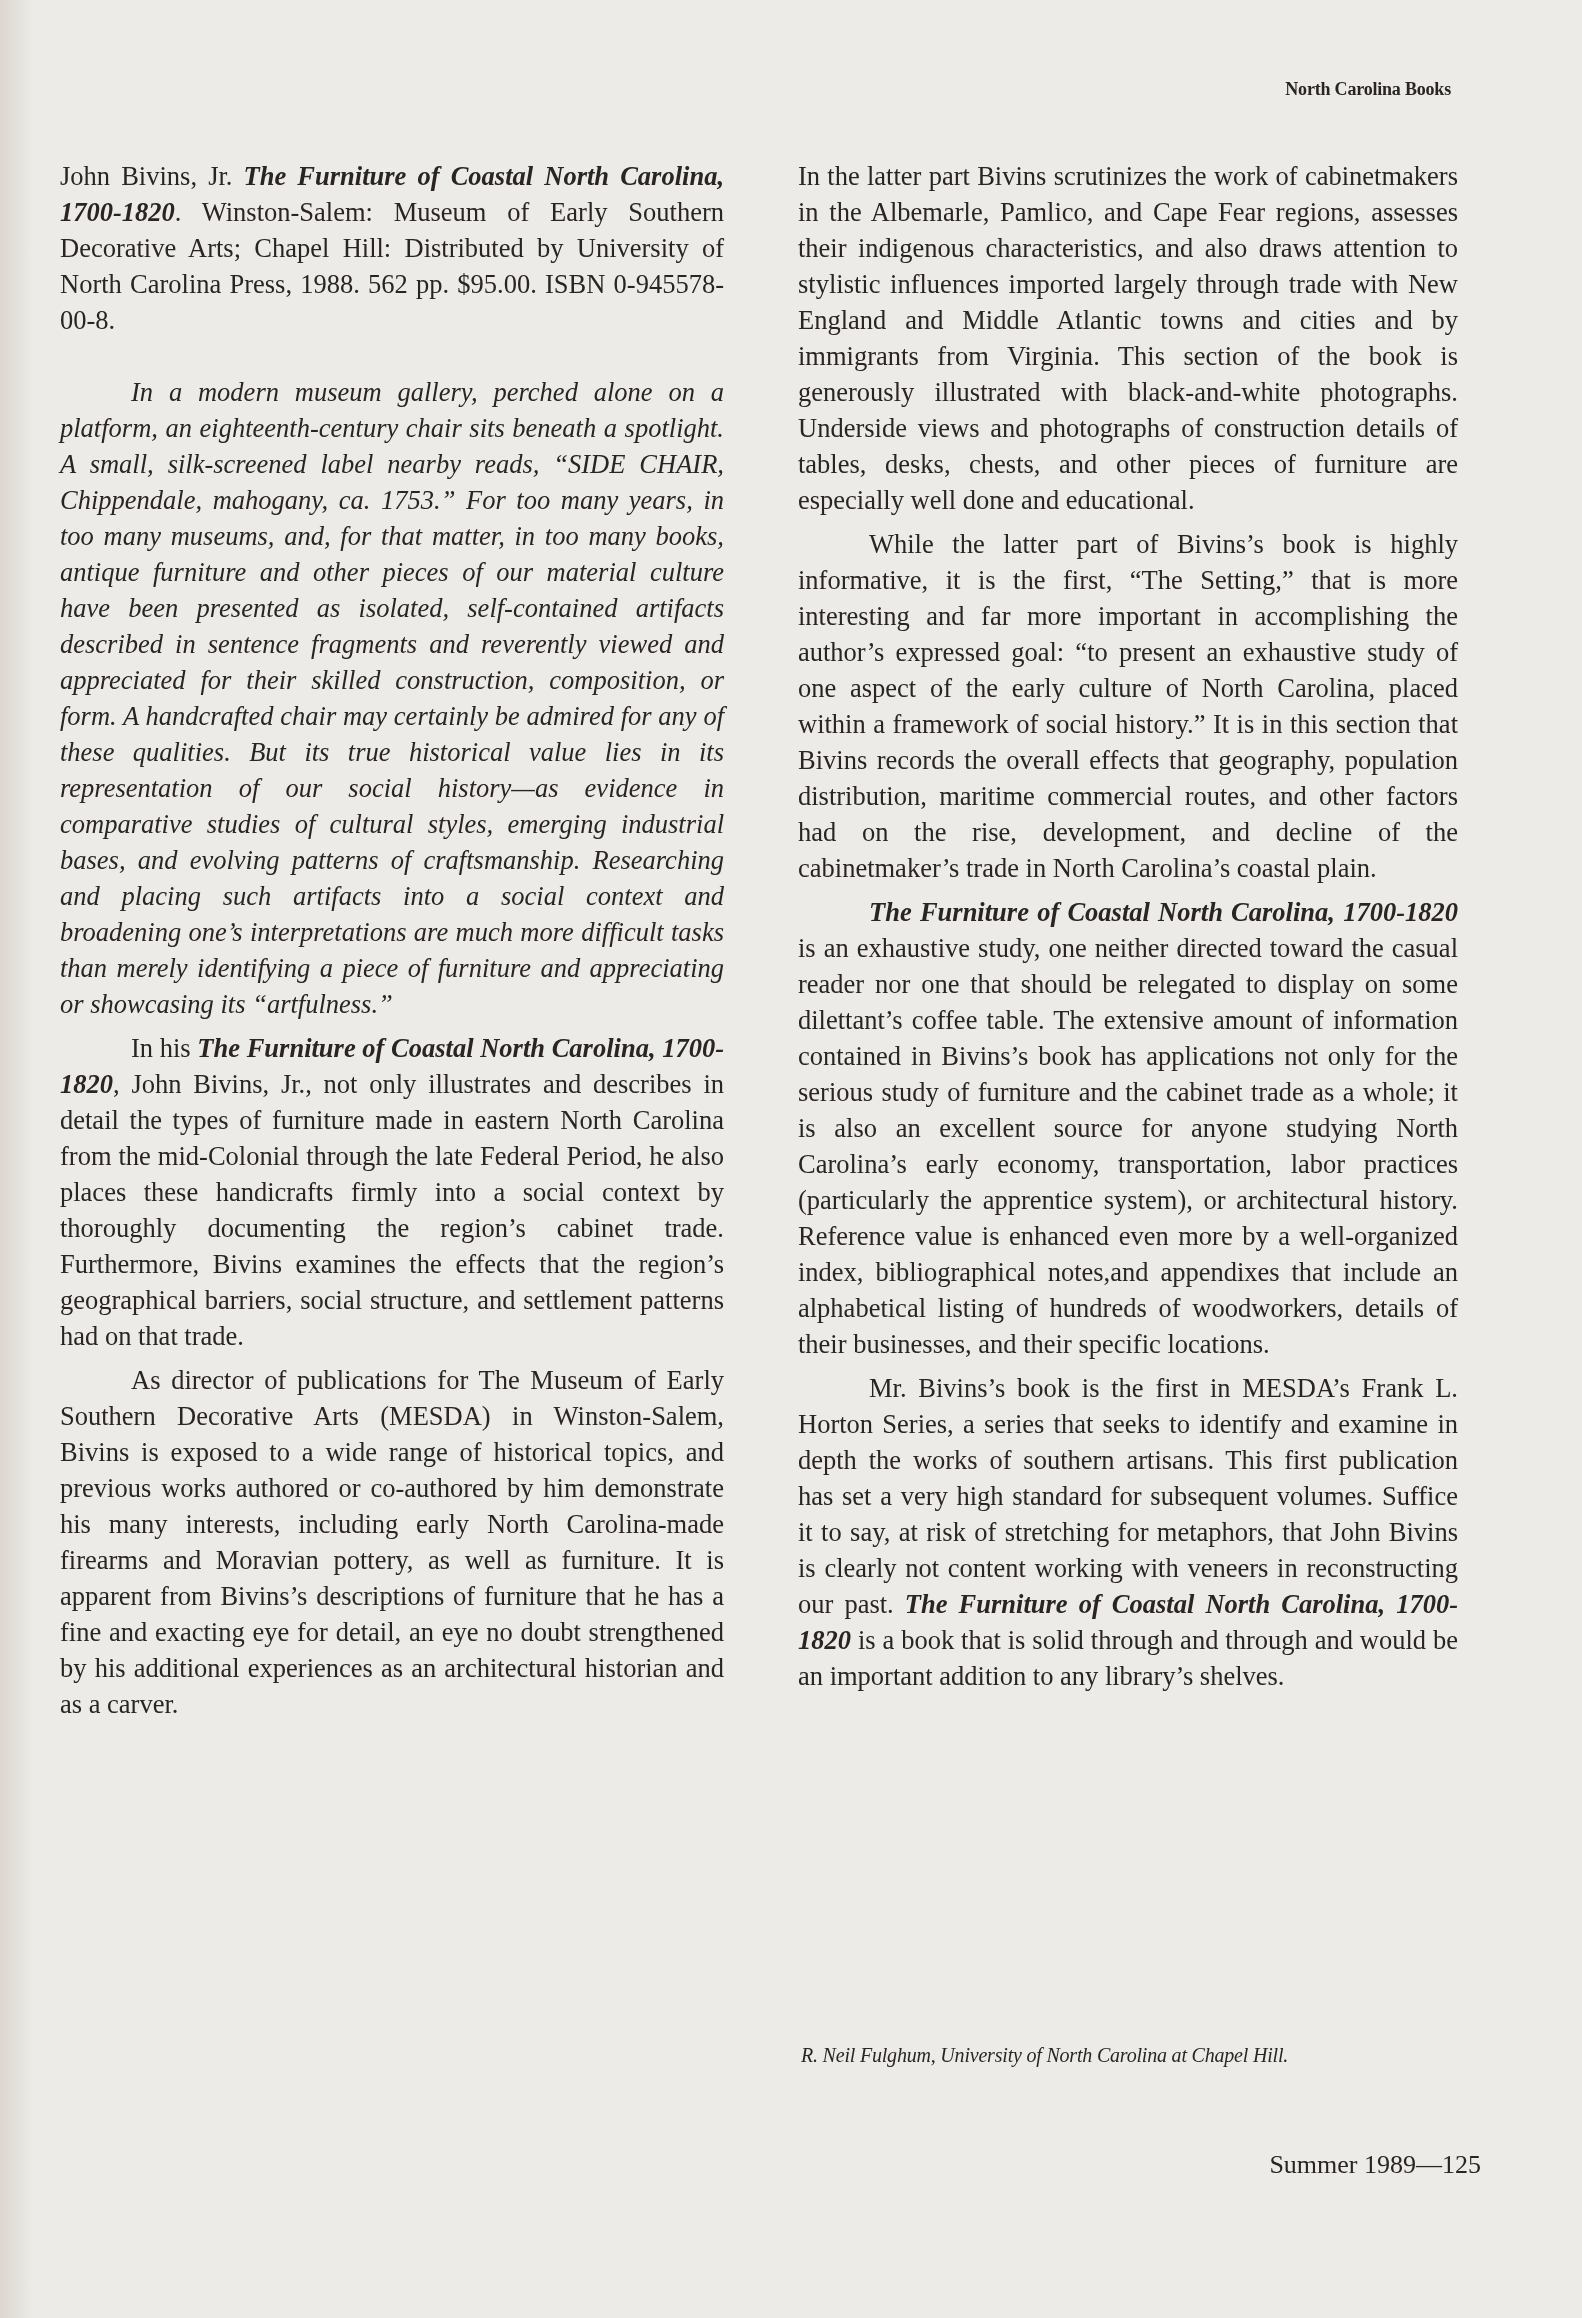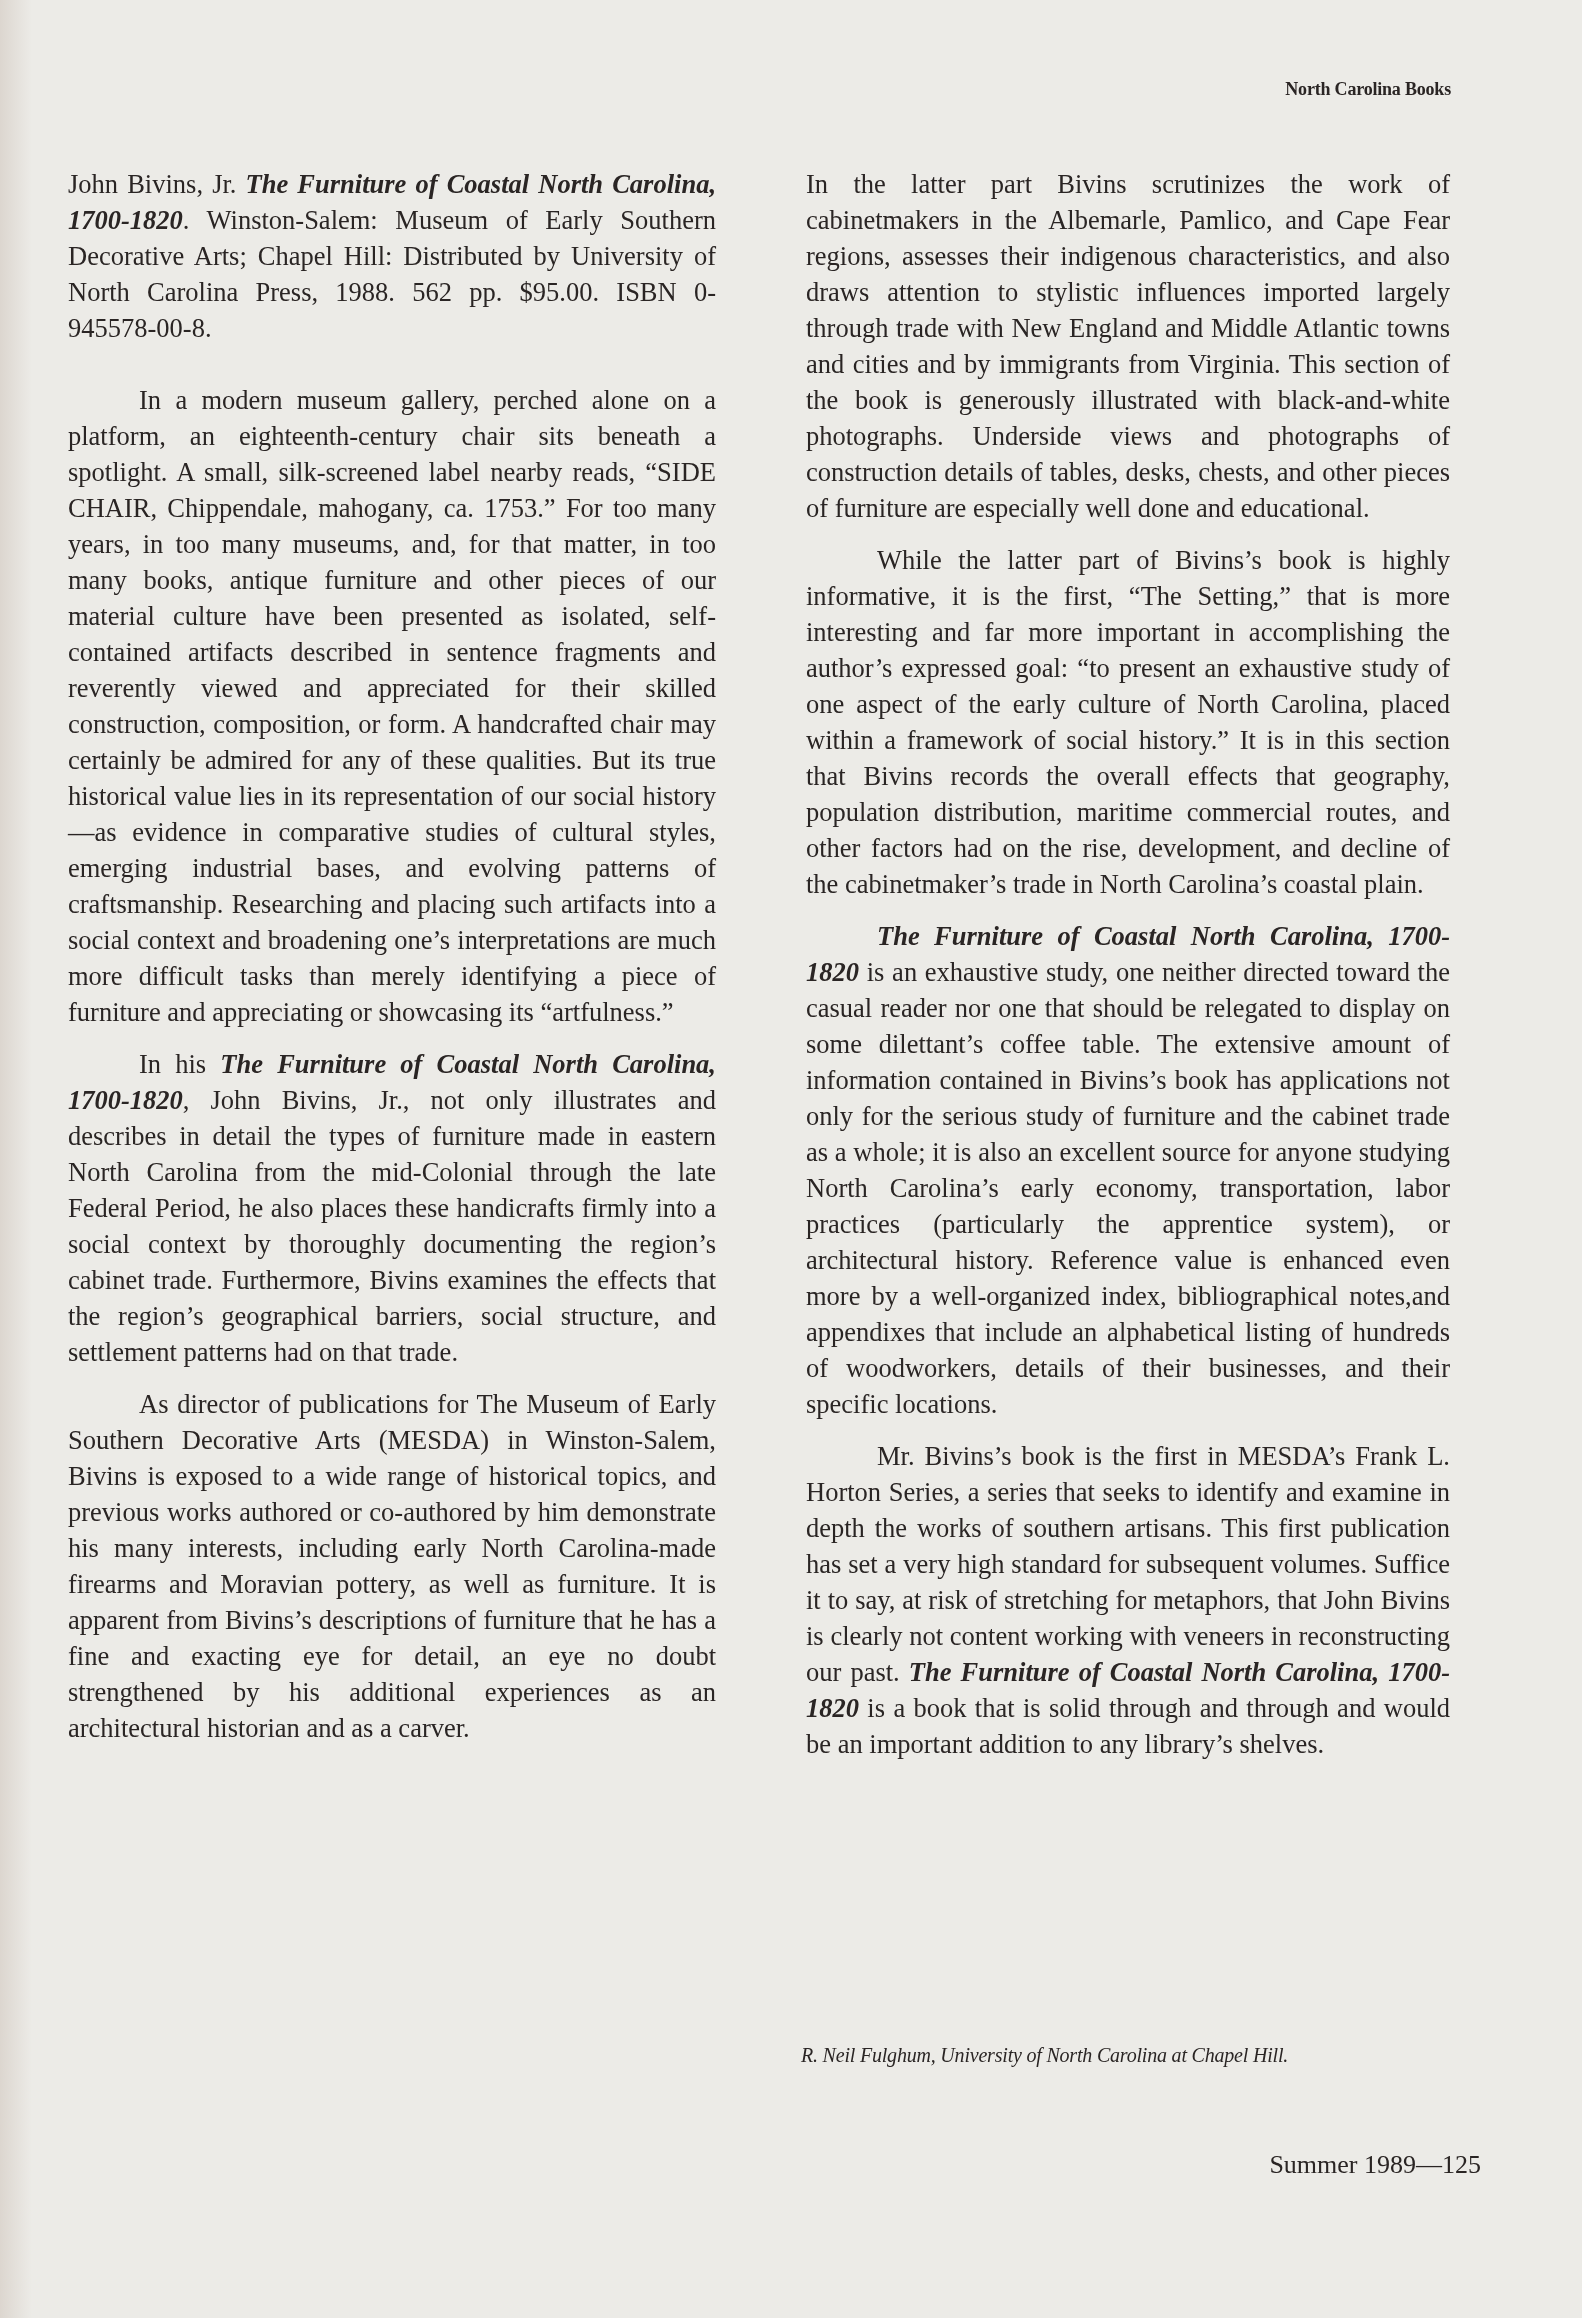--- a/index.html
+++ b/index.html
@@ -34,25 +34,25 @@
       top: 150px;
       width: 680px;
       font-size: 26.5px;
       line-height: 36px;
       text-align: justify;
       hyphens: manual;
     }
     .col-left { left: 52px; }
     .col-right { left: 790px; width: 676px; }
     .column p {
-      margin: 16px;
+      margin: 8px;
       text-indent: 71px;
     }
     .column p.no-indent { text-indent: 0; }
-    .column p.gap-before { margin-top: 36px; }
+    .column p.gap-before { margin-top: 36px; font-style: italic; }
     .bi { font-weight: bold; font-style: italic; }
     .signature {
       position: absolute;
       left: 801px;
       top: 2044px;
       font-size: 20px;
       font-style: italic;
       letter-spacing: -0.2px;
     }
     .folio {

